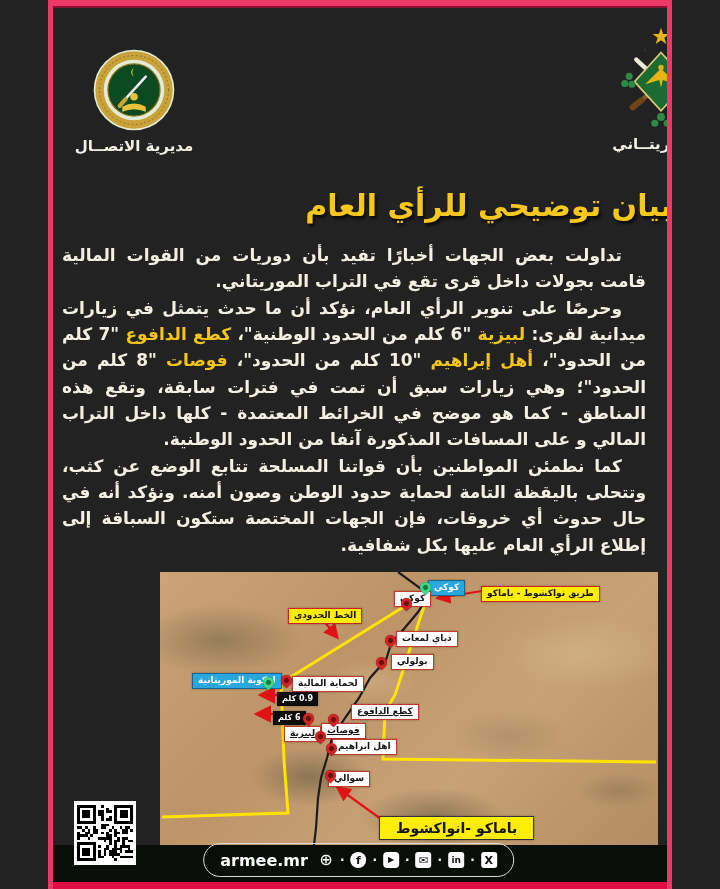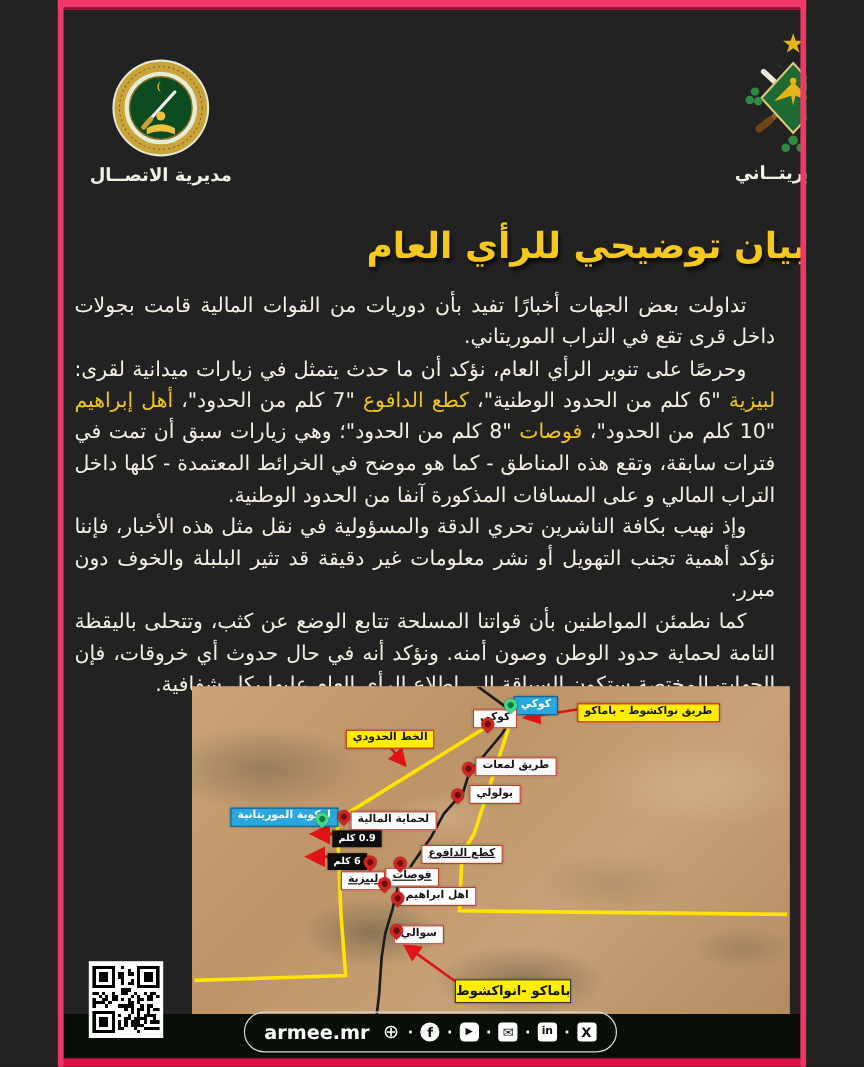--- a/index.html
+++ b/index.html
@@ -21,21 +21,21 @@
   .logo-caption.left{left:6px;top:136px;width:160px;}
   .logo-caption.right{left:533px;top:134px;width:160px;}
 
   
   .banner-title{position:absolute;left:0;right:0;top:188px;
                 color:#f6c71d;font-size:30px;font-weight:800;
                 text-shadow:2px 3px 3px rgba(0,0,0,.65);}
 
   
   .statement{position:absolute;left:14px;right:26px;top:242px;direction:rtl;
-             color:#f3efe2;font-size:17px;font-weight:400;line-height:1.55;
+             color:#f3efe2;font-size:17px;font-weight:700;line-height:1.55;
              text-align:justify;}
   .statement p{margin:0;text-indent:24px;}
   .statement .hl{color:#f2c51c;}
 
   
   .map{position:absolute;left:112px;top:572px;width:498px;height:273px;overflow:hidden;
        background-color:#c2996e;
        background-image:
          radial-gradient(ellipse 130px 55px at 12% 25%,rgba(94,86,64,.45),transparent 65%),
          radial-gradient(ellipse 90px 45px at 30% 75%,rgba(84,80,60,.5),transparent 65%),
@@ -44,21 +44,21 @@
          radial-gradient(ellipse 100px 45px at 70% 60%,rgba(150,122,88,.4),transparent 60%),
          radial-gradient(ellipse 80px 35px at 42% 40%,rgba(216,186,148,.45),transparent 60%),
          radial-gradient(ellipse 70px 30px at 92% 80%,rgba(120,104,76,.4),transparent 60%),
          linear-gradient(135deg,#cba376 0%,#bd9468 35%,#c8a277 65%,#b38d62 100%);}
   .map svg.lines{position:absolute;left:0;top:0;}
   .map-label{position:absolute;z-index:5;background:#fff;color:#151515;border:1px solid #c23a2a;
              font-size:9px;font-weight:700;padding:1px 5px;white-space:nowrap;direction:rtl;
              box-shadow:0 0 2px rgba(0,0,0,.35);line-height:1.3;}
   .map-label.underline{text-decoration:underline;}
   .map-label.yellow{background:#ffee00;border:1.5px solid #cc2222;}
-  .map-label.yellowbig{background:#ffee00;border:1.5px solid #333;font-size:11px;padding:2px 0;}
+  .map-label.yellowbig{background:#ffee00;border:1.5px solid #333;font-size:14px;padding:2px 16px;}
   .map-label.blue{background:#2aa7df;color:#fff;border:1px solid #17648f;}
   .map-label.black{background:#0d0d0d;color:#fff;border:none;font-size:8px;padding:2px 5px;}
   .pin{position:absolute;z-index:6;width:11px;height:11px;border-radius:50% 50% 50% 0;
        transform:rotate(-45deg);box-shadow:0 0 1px rgba(0,0,0,.6);}
   .pin.red{background:#cf2424;}
   .pin.red::after{content:"";position:absolute;left:3.4px;top:3.4px;width:4.2px;height:4.2px;
        border-radius:50%;background:#6e0d0d;}
   .pin.green{background:#41d988;}
   .pin.green::after{content:"";position:absolute;left:3.4px;top:3.4px;width:4.2px;height:4.2px;
        border-radius:50%;background:#0e7a42;}
@@ -135,21 +135,20 @@
   </div>
   <div class="logo-caption right">
     <div>المــوريتــاني</div>
   </div>
 
   <div class="banner-title">بيان توضيحي للرأي العام</div>
 
   <div class="statement">
       <p><span>تداولت بعض الجهات أخبارًا تفيد بأن دوريات من القوات المالية قامت بجولات داخل قرى تقع في التراب الموريتاني.</span></p>
       <p><span>وحرصًا على تنوير الرأي العام، نؤكد أن ما حدث يتمثل في زيارات ميدانية لقرى: </span><span class="hl">لبيزية</span><span> "6 كلم من الحدود الوطنية"، </span><span class="hl">كطع الدافوع</span><span> "7 كلم من الحدود"، </span><span class="hl">أهل إبراهيم</span><span> "10 كلم من الحدود"، </span><span class="hl">فوصات</span><span> "8 كلم من الحدود"؛ وهي زيارات سبق أن تمت في فترات سابقة، وتقع هذه المناطق - كما هو موضح في الخرائط المعتمدة - كلها داخل التراب المالي و على المسافات المذكورة آنفا من الحدود الوطنية.</span></p>
-      <p><span>وإذ نهيب بكافة الناشرين تحري الدقة والمسؤولية في نقل مثل هذه الأخبار، فإننا نؤكد أهمية تجنب التهويل أو نشر معلومات غير دقيقة قد تثير البلبلة والخوف دون مبرر.</span></p>
       <p><span>كما نطمئن المواطنين بأن قواتنا المسلحة تتابع الوضع عن كثب، وتتحلى باليقظة التامة لحماية حدود الوطن وصون أمنه. ونؤكد أنه في حال حدوث أي خروقات، فإن الجهات المختصة ستكون السباقة إلى إطلاع الرأي العام عليها بكل شفافية.</span></p>
     </div>
 
   <div class="map">
     <svg class="lines" viewBox="0 0 498 273" width="498" height="273">
       <defs>
         <marker id="arrow" viewBox="0 0 10 10" refX="8" refY="5" markerWidth="7" markerHeight="7" orient="auto-start-reverse">
           <path d="M0,0 L10,5 L0,10 z" fill="#e01414"></path>
         </marker>
       </defs>
@@ -164,21 +163,21 @@
       <line x1="163" y1="48" x2="177" y2="65" stroke="#e01414" stroke-width="2.2" marker-end="url(#arrow)"></line>
       <line x1="118" y1="123" x2="101" y2="123" stroke="#e01414" stroke-width="2.5" marker-end="url(#arrow)"></line>
       <line x1="114" y1="142" x2="97" y2="142" stroke="#e01414" stroke-width="2.5" marker-end="url(#arrow)"></line>
       <line x1="221" y1="247" x2="178" y2="216" stroke="#e01414" stroke-width="2.2" marker-end="url(#arrow)"></line>
     </svg>
     <div id="map-annotations" style="position:absolute;left:0;top:4px;width:498px;height:273px;">
         <div class="map-label blue" style="left: 268px; top: 4px;">كوكي</div>
         <div class="map-label white" style="left: 234px; top: 15px;">كوكي</div>
         <div class="map-label yellow" style="left: 321px; top: 10px;">طريق نواكشوط - باماكو</div>
         <div class="map-label yellow" style="left: 128px; top: 32px;">الخط الحدودي</div>
-        <div class="map-label white" style="left: 236px; top: 55px;">طريق لمعات</div>
+        <div class="map-label white" style="left: 236px; top: 55px;">دباي لمعات</div>
         <div class="map-label white" style="left: 231px; top: 78px;">بولولي</div>
         <div class="map-label blue" style="left: 32px; top: 97px;">لعكوبة الموريتانية</div>
         <div class="map-label white" style="left: 132px; top: 100px;">لحماية المالية</div>
         <div class="map-label black" style="left: 117px; top: 116px;">0.9 كلم</div>
         <div class="map-label black" style="left: 113px; top: 135px;">6 كلم</div>
         <div class="map-label white underline" style="left: 191px; top: 128px;">كطع الدافوع</div>
         <div class="map-label white underline" style="left: 161px; top: 147px;">فوصات</div>
         <div class="map-label white underline" style="left: 124px; top: 150px;">لبيزية</div>
         <div class="map-label white" style="left: 172px; top: 163px;">اهل ابراهيم</div>
         <div class="map-label white" style="left: 168px; top: 195px;">سوالي</div>

